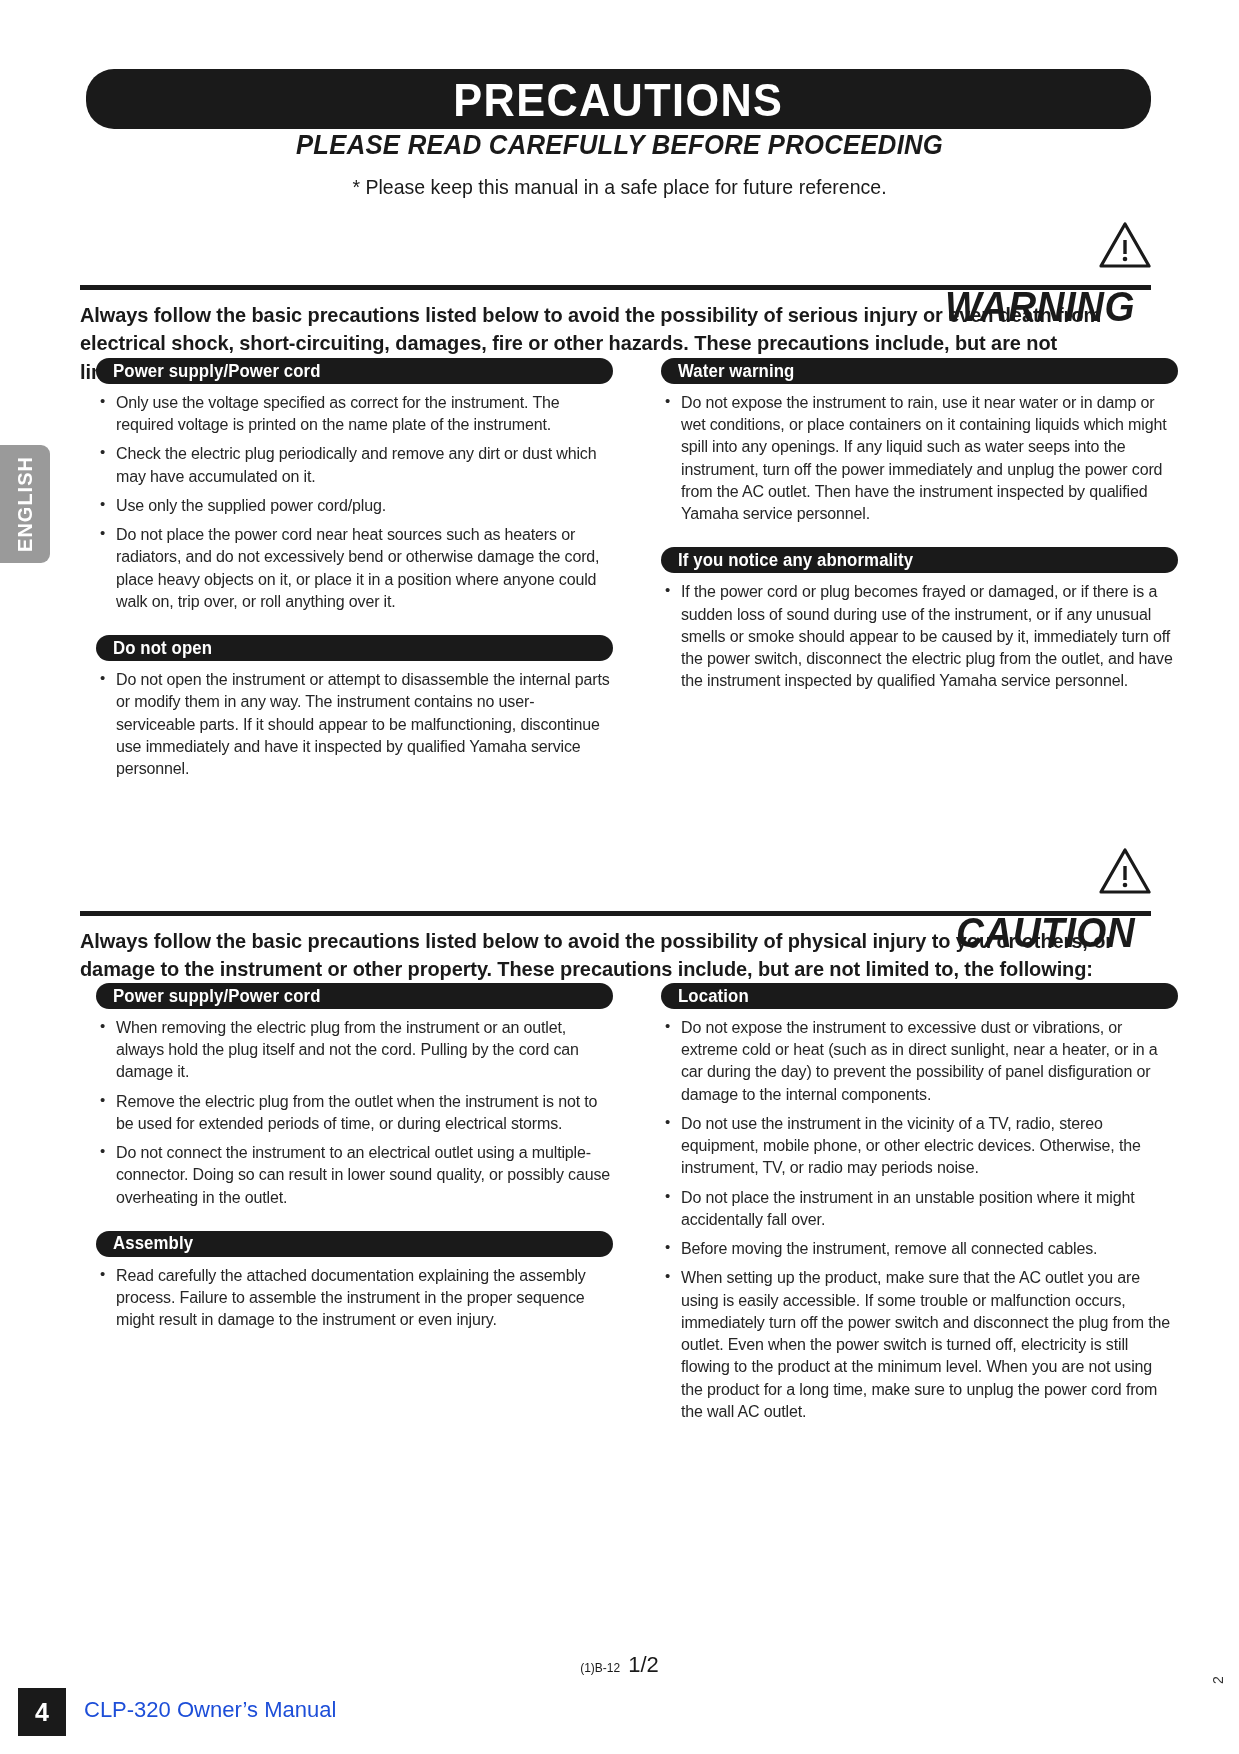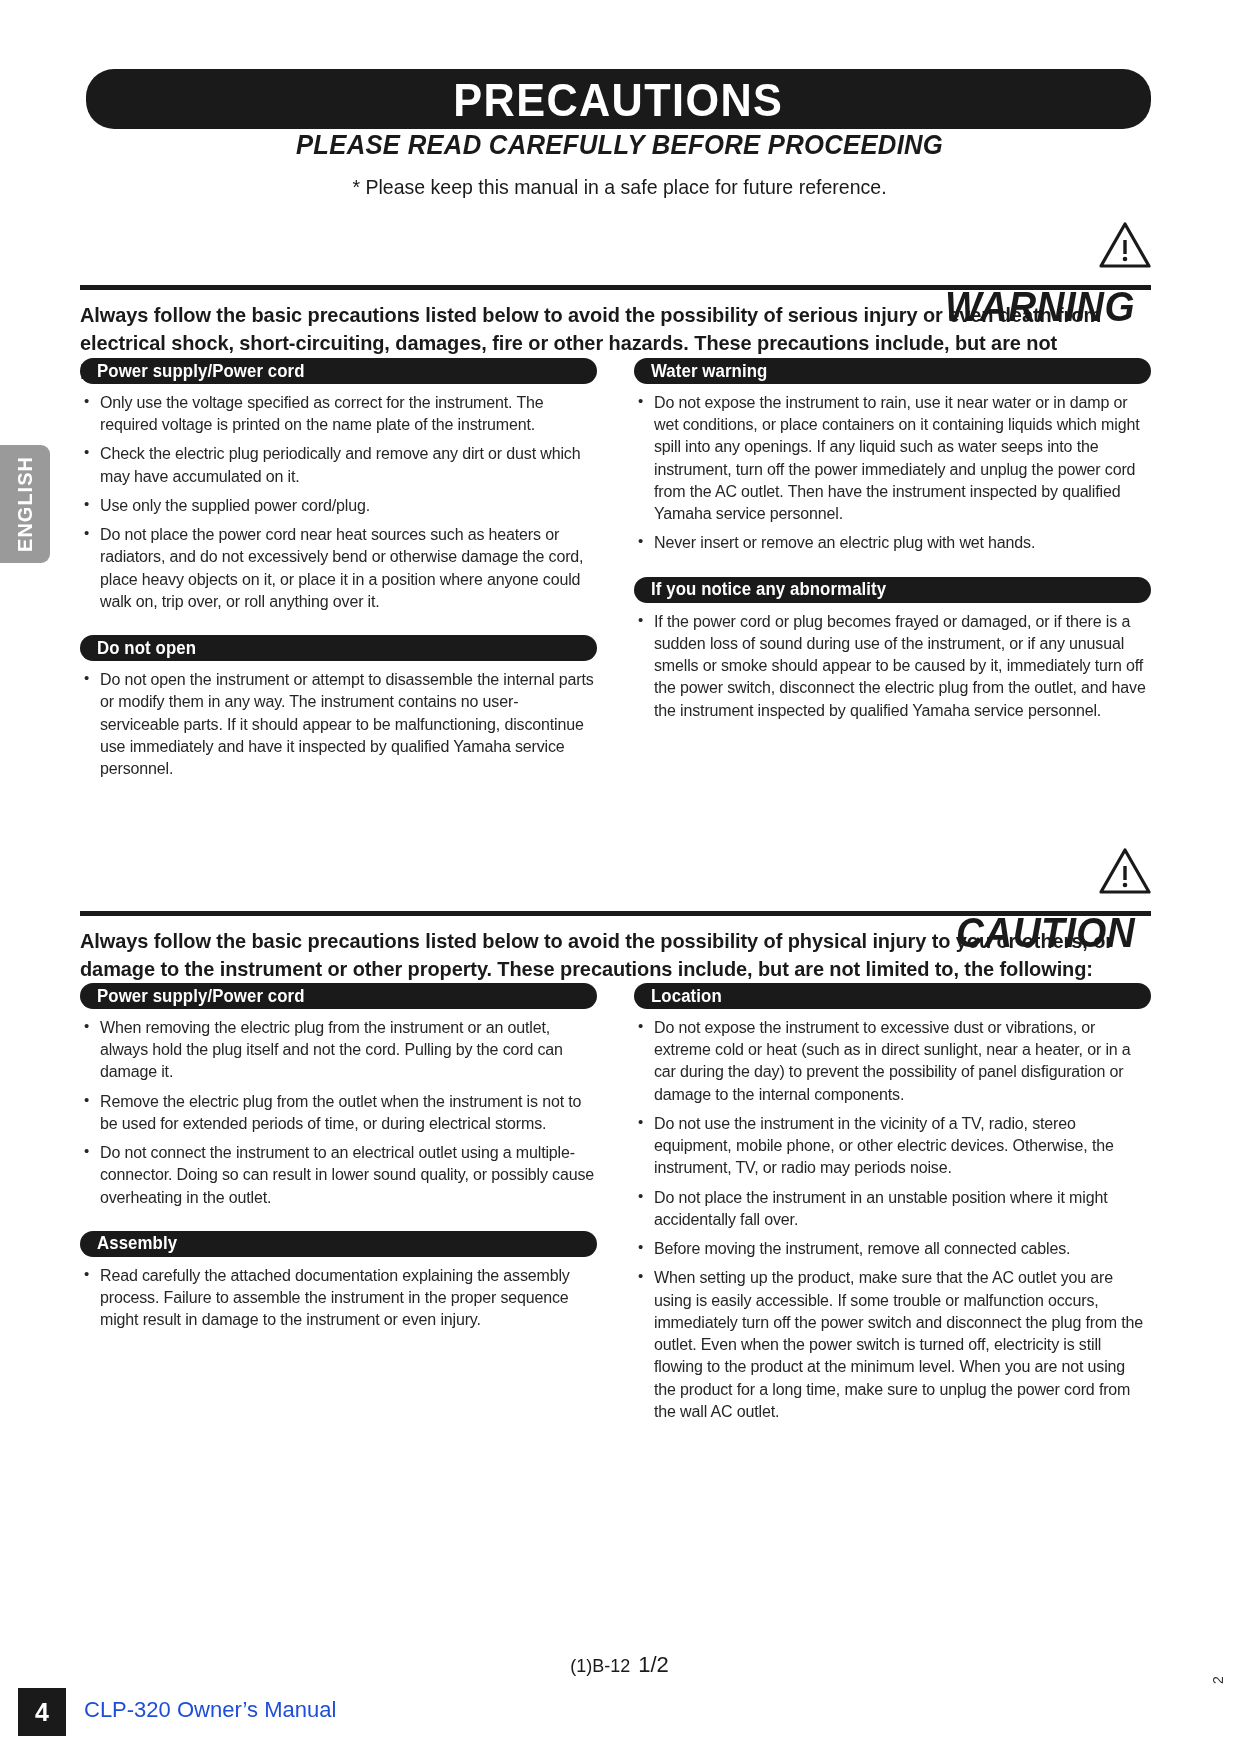--- a/index.html
+++ b/index.html
@@ -130,25 +130,24 @@
     line-height: 1.38;
     margin-top: 11px;
     letter-spacing: -0.1px;
     transform: scaleX(0.975);
     transform-origin: left top;
   }
 
   
   .cols {
     position: absolute;
-    left: 80px;
+    left: 96px;
     width: 1071px;
     display: flex;
-    gap: 32px;
-    justify-content: space-between;
+    gap: 48px;
   }
   .col {
     width: 517px;
     flex: 0 0 517px;
   }
 
   .box-head {
     background: #1a1a1a;
     border-radius: 13px;
     height: 26px;
@@ -193,21 +192,21 @@
   
   .footer-code {
     position: absolute;
     left: 0;
     top: 1652px;
     width: 1239px;
     text-align: center;
     font-size: 0;
   }
   .footer-code .small {
-    font-size: 18px;
+    font-size: 12px;
     vertical-align: baseline;
   }
   .footer-code .big {
     font-size: 22px;
     margin-left: 8px;
     vertical-align: baseline;
   }
   .page-num-box {
     position: absolute;
     left: 18px;
@@ -293,21 +292,20 @@
           </ul>
         </div>
       </div>
     <div class="col" id="warn-right">
         <div class="group">
           <div class="box-head">
             <span>Water warning</span>
           </div>
           <ul class="bullets">
             <li>Do not expose the instrument to rain, use it near water or in damp or wet conditions, or place containers on it containing liquids which might spill into any openings. If any liquid such as water seeps into the instrument, turn off the power immediately and unplug the power cord from the AC outlet. Then have the instrument inspected by qualified Yamaha service personnel.</li>
-            <li>Never insert or remove an electric plug with wet hands.</li>
           </ul>
         </div>
         <div class="group">
           <div class="box-head">
             <span>If you notice any abnormality</span>
           </div>
           <ul class="bullets">
             <li>If the power cord or plug becomes frayed or damaged, or if there is a sudden loss of sound during use of the instrument, or if any unusual smells or smoke should appear to be caused by it, immediately turn off the power switch, disconnect the electric plug from the outlet, and have the instrument inspected by qualified Yamaha service personnel.</li>
           </ul>
         </div>

